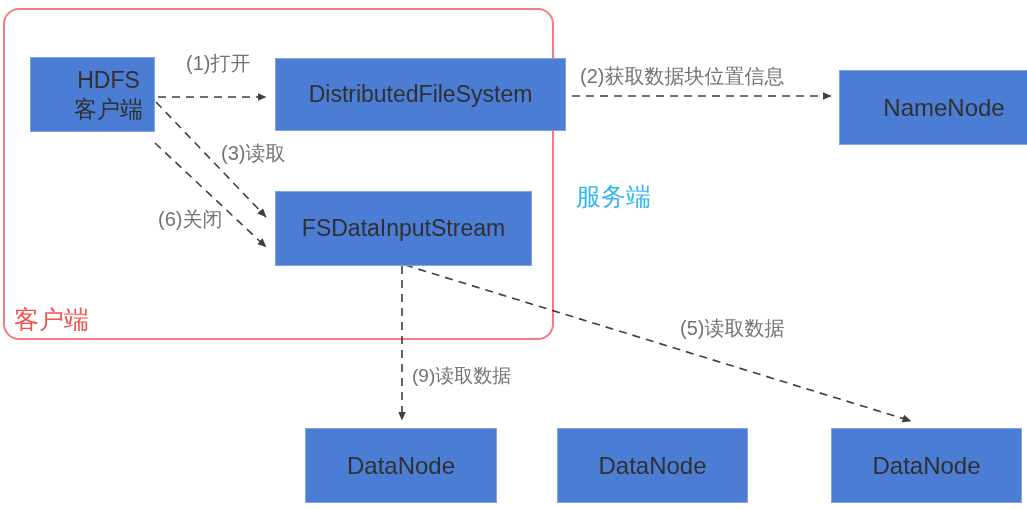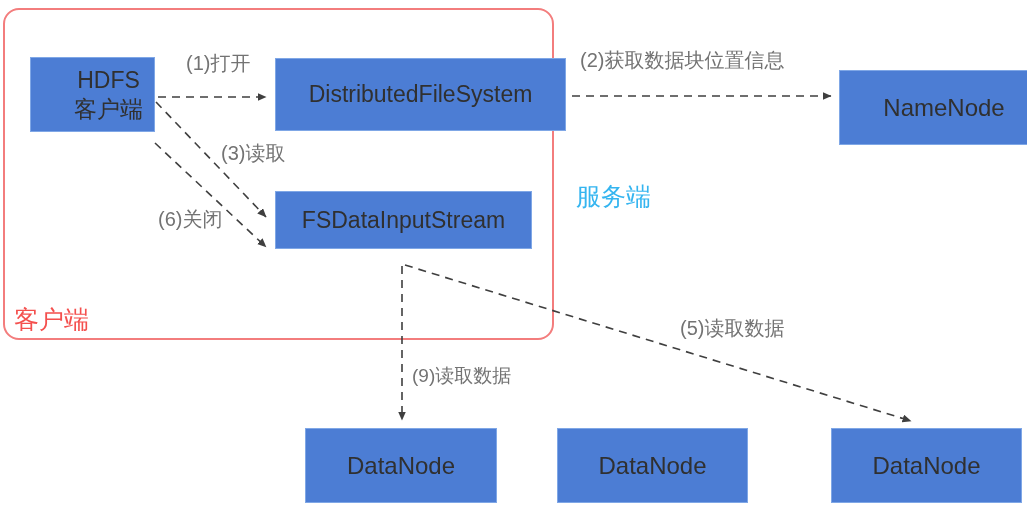--- a/index.html
+++ b/index.html
@@ -78,33 +78,33 @@
     <line class="edge-line" x1="155" y1="143" x2="266" y2="247" marker-end="url(#arrow)"></line>
     <line class="edge-line" x1="402" y1="266" x2="402" y2="420" marker-end="url(#arrow)"></line>
     <line class="edge-line" x1="405" y1="265" x2="911" y2="421" marker-end="url(#arrow)"></line>
   </svg>
 
   <div class="node multiline" style="left:30px;top:57px;width:125px;height:75px;padding-left:32px;">HDFS
 客户端</div>
 
   <div class="node" style="left:275px;top:58px;width:291px;height:73px;">DistributedFileSystem</div>
 
-  <div class="node" style="left:275px;top:191px;width:257px;height:58px;">FSDataInputStream</div>
+  <div class="node" style="left:275px;top:191px;width:257px;height:75px;">FSDataInputStream</div>
 
   <div class="node" style="left:839px;top:58px;width:210px;height:75px;font-size:24px;margin-top:12px;">NameNode</div>
 
   <div class="node" style="left:305px;top:428px;width:192px;height:75px;font-size:24px;">DataNode</div>
 
   <div class="node" style="left:557px;top:428px;width:191px;height:75px;font-size:24px;">DataNode</div>
 
   <div class="node" style="left:831px;top:428px;width:191px;height:75px;font-size:24px;">DataNode</div>
 
   <div class="edge-label" style="left:186px;top:50px;">(1)打开</div>
 
-  <div class="edge-label" style="left:580px;top:47px;">(2)获取数据块位置信息</div>
+  <div class="edge-label" style="left:580px;top:63px;">(2)获取数据块位置信息</div>
 
   <div class="edge-label" style="left:221px;top:140px;">(3)读取</div>
 
   <div class="edge-label" style="left:158px;top:206px;">(6)关闭</div>
 
   <div class="edge-label" style="left:412px;top:363px;font-size:19px;">(9)读取数据</div>
 
   <div class="edge-label" style="left:680px;top:315px;">(5)读取数据</div>
 
   <div class="region-label client" style="left:14px;top:303px;">客户端</div>

